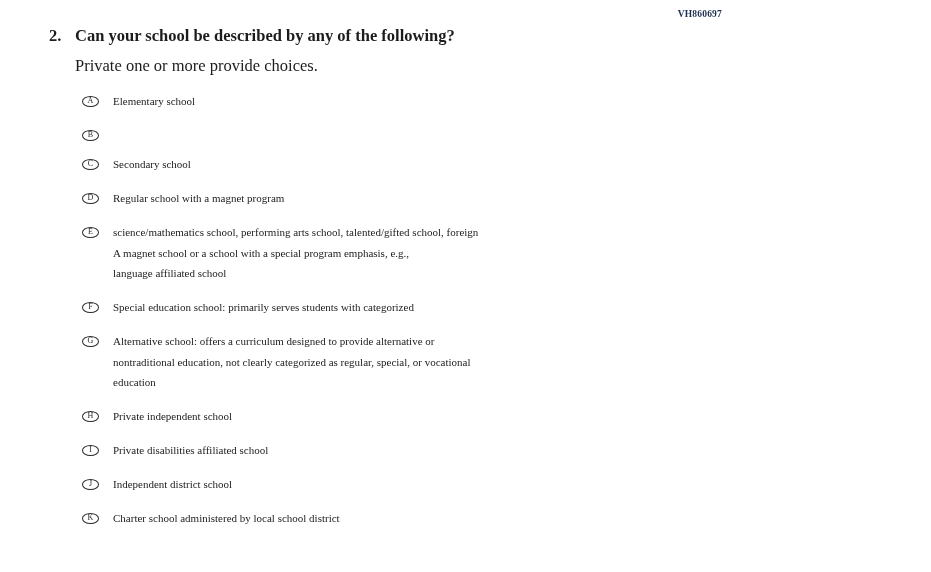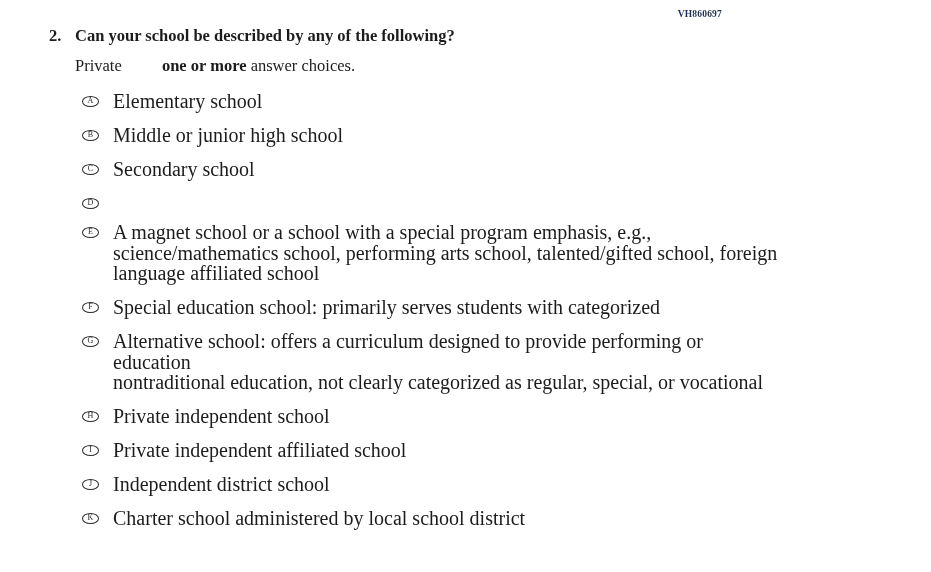--- a/index.html
+++ b/index.html
@@ -46,22 +46,21 @@
     font-weight: bold;
   }
   .instruction {
     margin-left: 26px;
     margin-top: 12px;
     font-size: 16.5px;
     line-height: 18px;
     white-space: nowrap;
   }
   .instruction .emph {
-    font-weight: bold;
-    margin-left: 36px;
+    font-weight: normal;
   }
   .options {
     margin-left: 33px;
     margin-top: 16px;
   }
   .option {
     display: flex;
     align-items: flex-start;
     margin-bottom: 13.5px;
   }
@@ -75,21 +74,21 @@
     margin-right: 14px;
     display: flex;
     align-items: center;
     justify-content: center;
     font-size: 8px;
     line-height: 8px;
     color: #2a2a2c;
     font-family: "Liberation Serif", serif;
   }
   .option-lines {
-    font-size: 20px;
+    font-size: 11px;
     line-height: 20.5px;
   }
   .option-lines div {
     white-space: nowrap;
   }
 </style>
 </head>
 <body>
 
 <div class="page">
@@ -97,86 +96,86 @@
   <div class="form-code">VH860697</div>
 
   <div class="content">
 
     <div class="q-row">
       <span class="q-num">2.</span>
       <span class="q-text">Can your school be described by any of the following?</span>
     </div>
 
     <div class="instruction">
-      <span>Private </span><span class="emph">one or more</span><span> answer choices.</span>
+      <span>Private </span><span class="emph">one or more</span><span> provide choices.</span>
     </div>
 
     <div class="options">
 
       <div class="option">
         <span class="bubble">A</span>
         <span class="option-lines">
           <div>Elementary school</div>
         </span>
       </div>
 
       <div class="option">
         <span class="bubble">B</span>
-        <span class="option-lines">
-          <div>Middle or junior high school</div>
-        </span>
       </div>
 
       <div class="option">
         <span class="bubble">C</span>
         <span class="option-lines">
           <div>Secondary school</div>
         </span>
       </div>
 
       <div class="option">
         <span class="bubble">D</span>
+        <span class="option-lines">
+          <div>Regular school with a magnet program</div>
+        </span>
       </div>
 
       <div class="option">
         <span class="bubble">E</span>
         <span class="option-lines">
+          <div>science/mathematics school, performing arts school, talented/gifted school, foreign</div>
           <div>A magnet school or a school with a special program emphasis, e.g.,</div>
-          <div>science/mathematics school, performing arts school, talented/gifted school, foreign</div>
           <div>language affiliated school</div>
         </span>
       </div>
 
       <div class="option">
         <span class="bubble">F</span>
         <span class="option-lines">
           <div>Special education school: primarily serves students with categorized</div>
         </span>
       </div>
 
       <div class="option">
         <span class="bubble">G</span>
         <span class="option-lines">
-          <div>Alternative school: offers a curriculum designed to provide performing or</div>
+          <div>Alternative school: offers a curriculum designed to provide alternative or</div>
+          <div>nontraditional education, not clearly categorized as regular, special, or vocational</div>
           <div>education</div>
-          <div>nontraditional education, not clearly categorized as regular, special, or vocational</div>
         </span>
       </div>
 
       <div class="option">
         <span class="bubble">H</span>
         <span class="option-lines">
           <div>Private independent school</div>
         </span>
       </div>
 
       <div class="option">
         <span class="bubble">I</span>
         <span class="option-lines">
-          <div>Private independent affiliated school</div>
+          <div>Private disabilities affiliated school</div>
         </span>
       </div>
 
       <div class="option">
         <span class="bubble">J</span>
         <span class="option-lines">
           <div>Independent district school</div>
         </span>
       </div>
 

